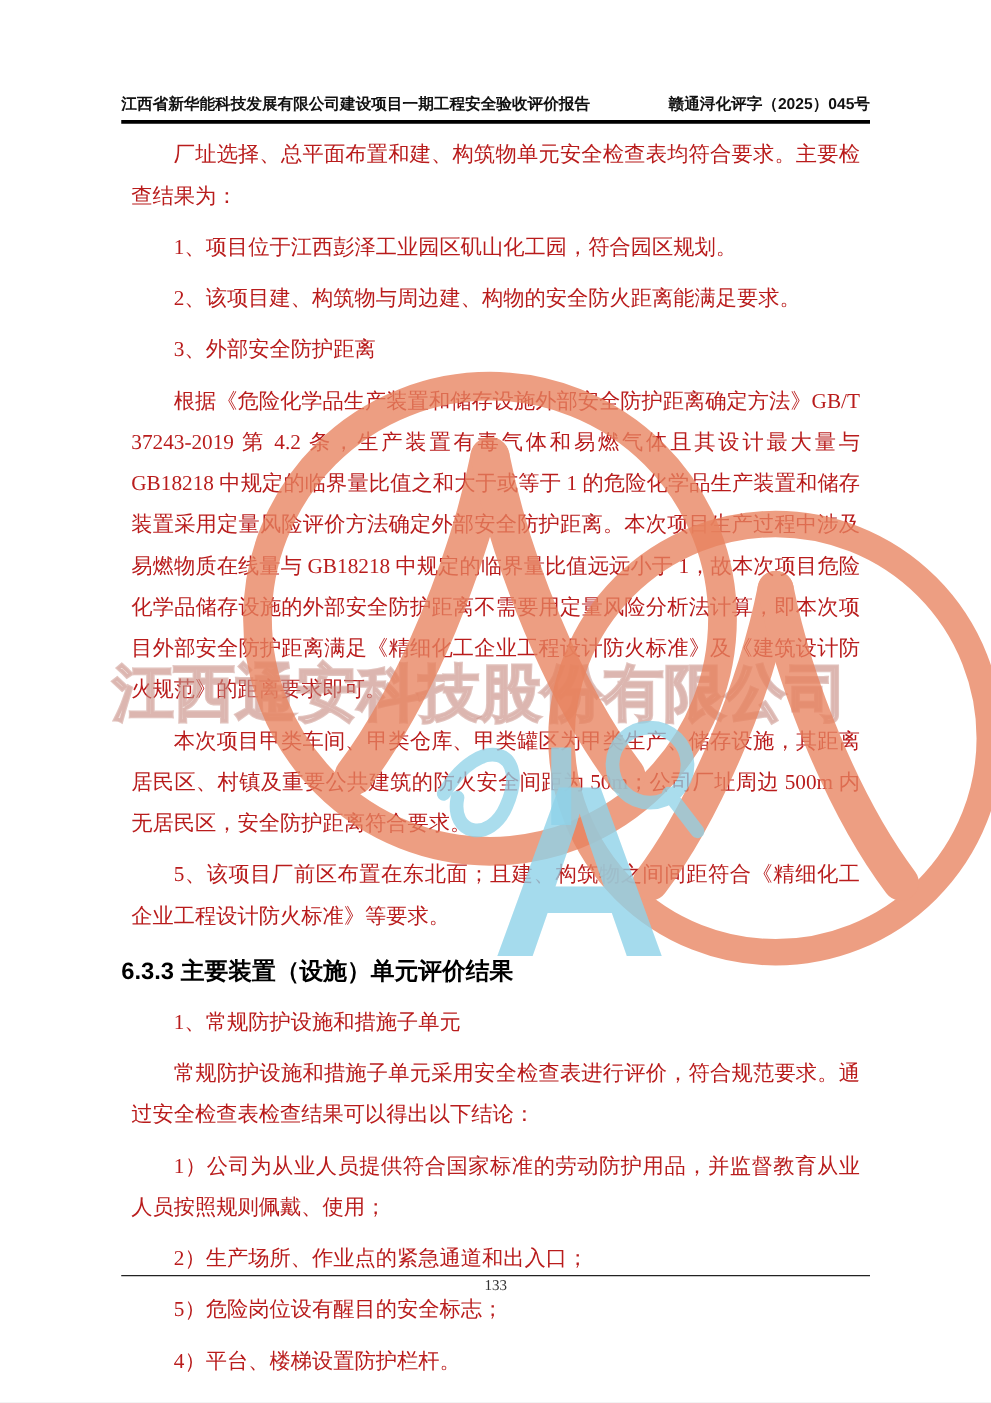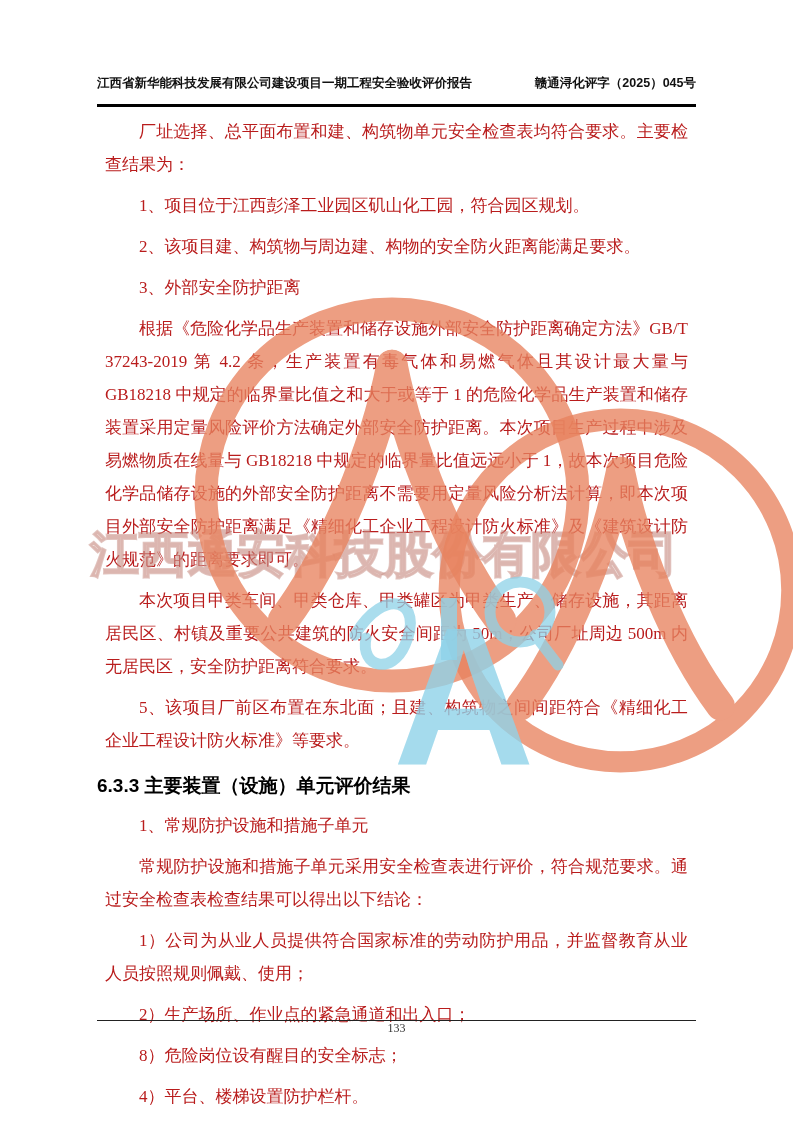--- a/index.html
+++ b/index.html
@@ -6,21 +6,21 @@
   .page{
     position:relative;width:793px;height:1122px;background:#ffffff;
     margin:0 auto;overflow:hidden;
     font-family:"Liberation Serif","DejaVu Serif",serif;color:#1a1a1a;
   }
   .content{position:absolute;left:97px;top:64px;width:599px;z-index:1;}
   .doc-header{
     display:flex;justify-content:space-between;align-items:flex-end;
     font-family:"Liberation Sans","DejaVu Sans",sans-serif;
     font-weight:bold;font-size:12.5px;color:#111;
-    padding-bottom:12px;border-bottom:3px solid #000;
+    padding-bottom:4px;border-bottom:3px solid #000;
   }
   .doc-header .right{white-space:nowrap;margin-top:11px;}
   h2.sec{
     font-family:"Liberation Sans","DejaVu Sans",sans-serif;
     font-weight:bold;font-size:19px;color:#000;margin:12px 0 10px 0;line-height:26px;
   }
   h2.sec2{margin-top:16px;}
   p.body{
     font-size:17px;line-height:33px;margin:8px;text-align:justify;
     text-indent:2em;color:#b91c1c;
@@ -69,21 +69,21 @@
     <p class="body">根据《危险化学品生产装置和储存设施外部安全防护距离确定方法》GB/T 37243-2019 第 4.2 条，生产装置有毒气体和易燃气体且其设计最大量与 GB18218 中规定的临界量比值之和大于或等于 1 的危险化学品生产装置和储存装置采用定量风险评价方法确定外部安全防护距离。本次项目生产过程中涉及易燃物质在线量与 GB18218 中规定的临界量比值远远小于 1，故本次项目危险化学品储存设施的外部安全防护距离不需要用定量风险分析法计算，即本次项目外部安全防护距离满足《精细化工企业工程设计防火标准》及《建筑设计防火规范》的距离要求即可。</p>
     <p class="body">本次项目甲类车间、甲类仓库、甲类罐区为甲类生产、储存设施，其距离居民区、村镇及重要公共建筑的防火安全间距为 50m；公司厂址周边 500m 内无居民区，安全防护距离符合要求。</p>
     <p class="body">5、该项目厂前区布置在东北面；且建、构筑物之间间距符合《精细化工企业工程设计防火标准》等要求。</p>
 
     <h2 class="sec sec2">6.3.3 主要装置（设施）单元评价结果</h2>
 
     <p class="body">1、常规防护设施和措施子单元</p>
     <p class="body">常规防护设施和措施子单元采用安全检查表进行评价，符合规范要求。通过安全检查表检查结果可以得出以下结论：</p>
     <p class="body">1）公司为从业人员提供符合国家标准的劳动防护用品，并监督教育从业人员按照规则佩戴、使用；</p>
     <p class="body">2）生产场所、作业点的紧急通道和出入口；</p>
-    <p class="body">8）危险岗位设有醒目的安全标志；</p>
+    <p class="body">5）危险岗位设有醒目的安全标志；</p>
     <p class="body">4）平台、楼梯设置防护栏杆。</p>
 
   </div>
 
   <div class="wm wm-company">江西通安科技股份有限公司</div>
 
   <svg class="wm wm-stamp1" viewBox="0 0 200 200">
     <circle cx="100" cy="100" r="89" fill="none" stroke-width="11" stroke="#e8835f"></circle>
     <path d="M100,38 C92,78 72,128 48,160" fill="none" stroke-width="15" stroke-linecap="round" stroke="#e8835f"></path>
     <path d="M100,38 C108,78 128,128 152,160" fill="none" stroke-width="15" stroke-linecap="round" stroke="#e8835f"></path>

